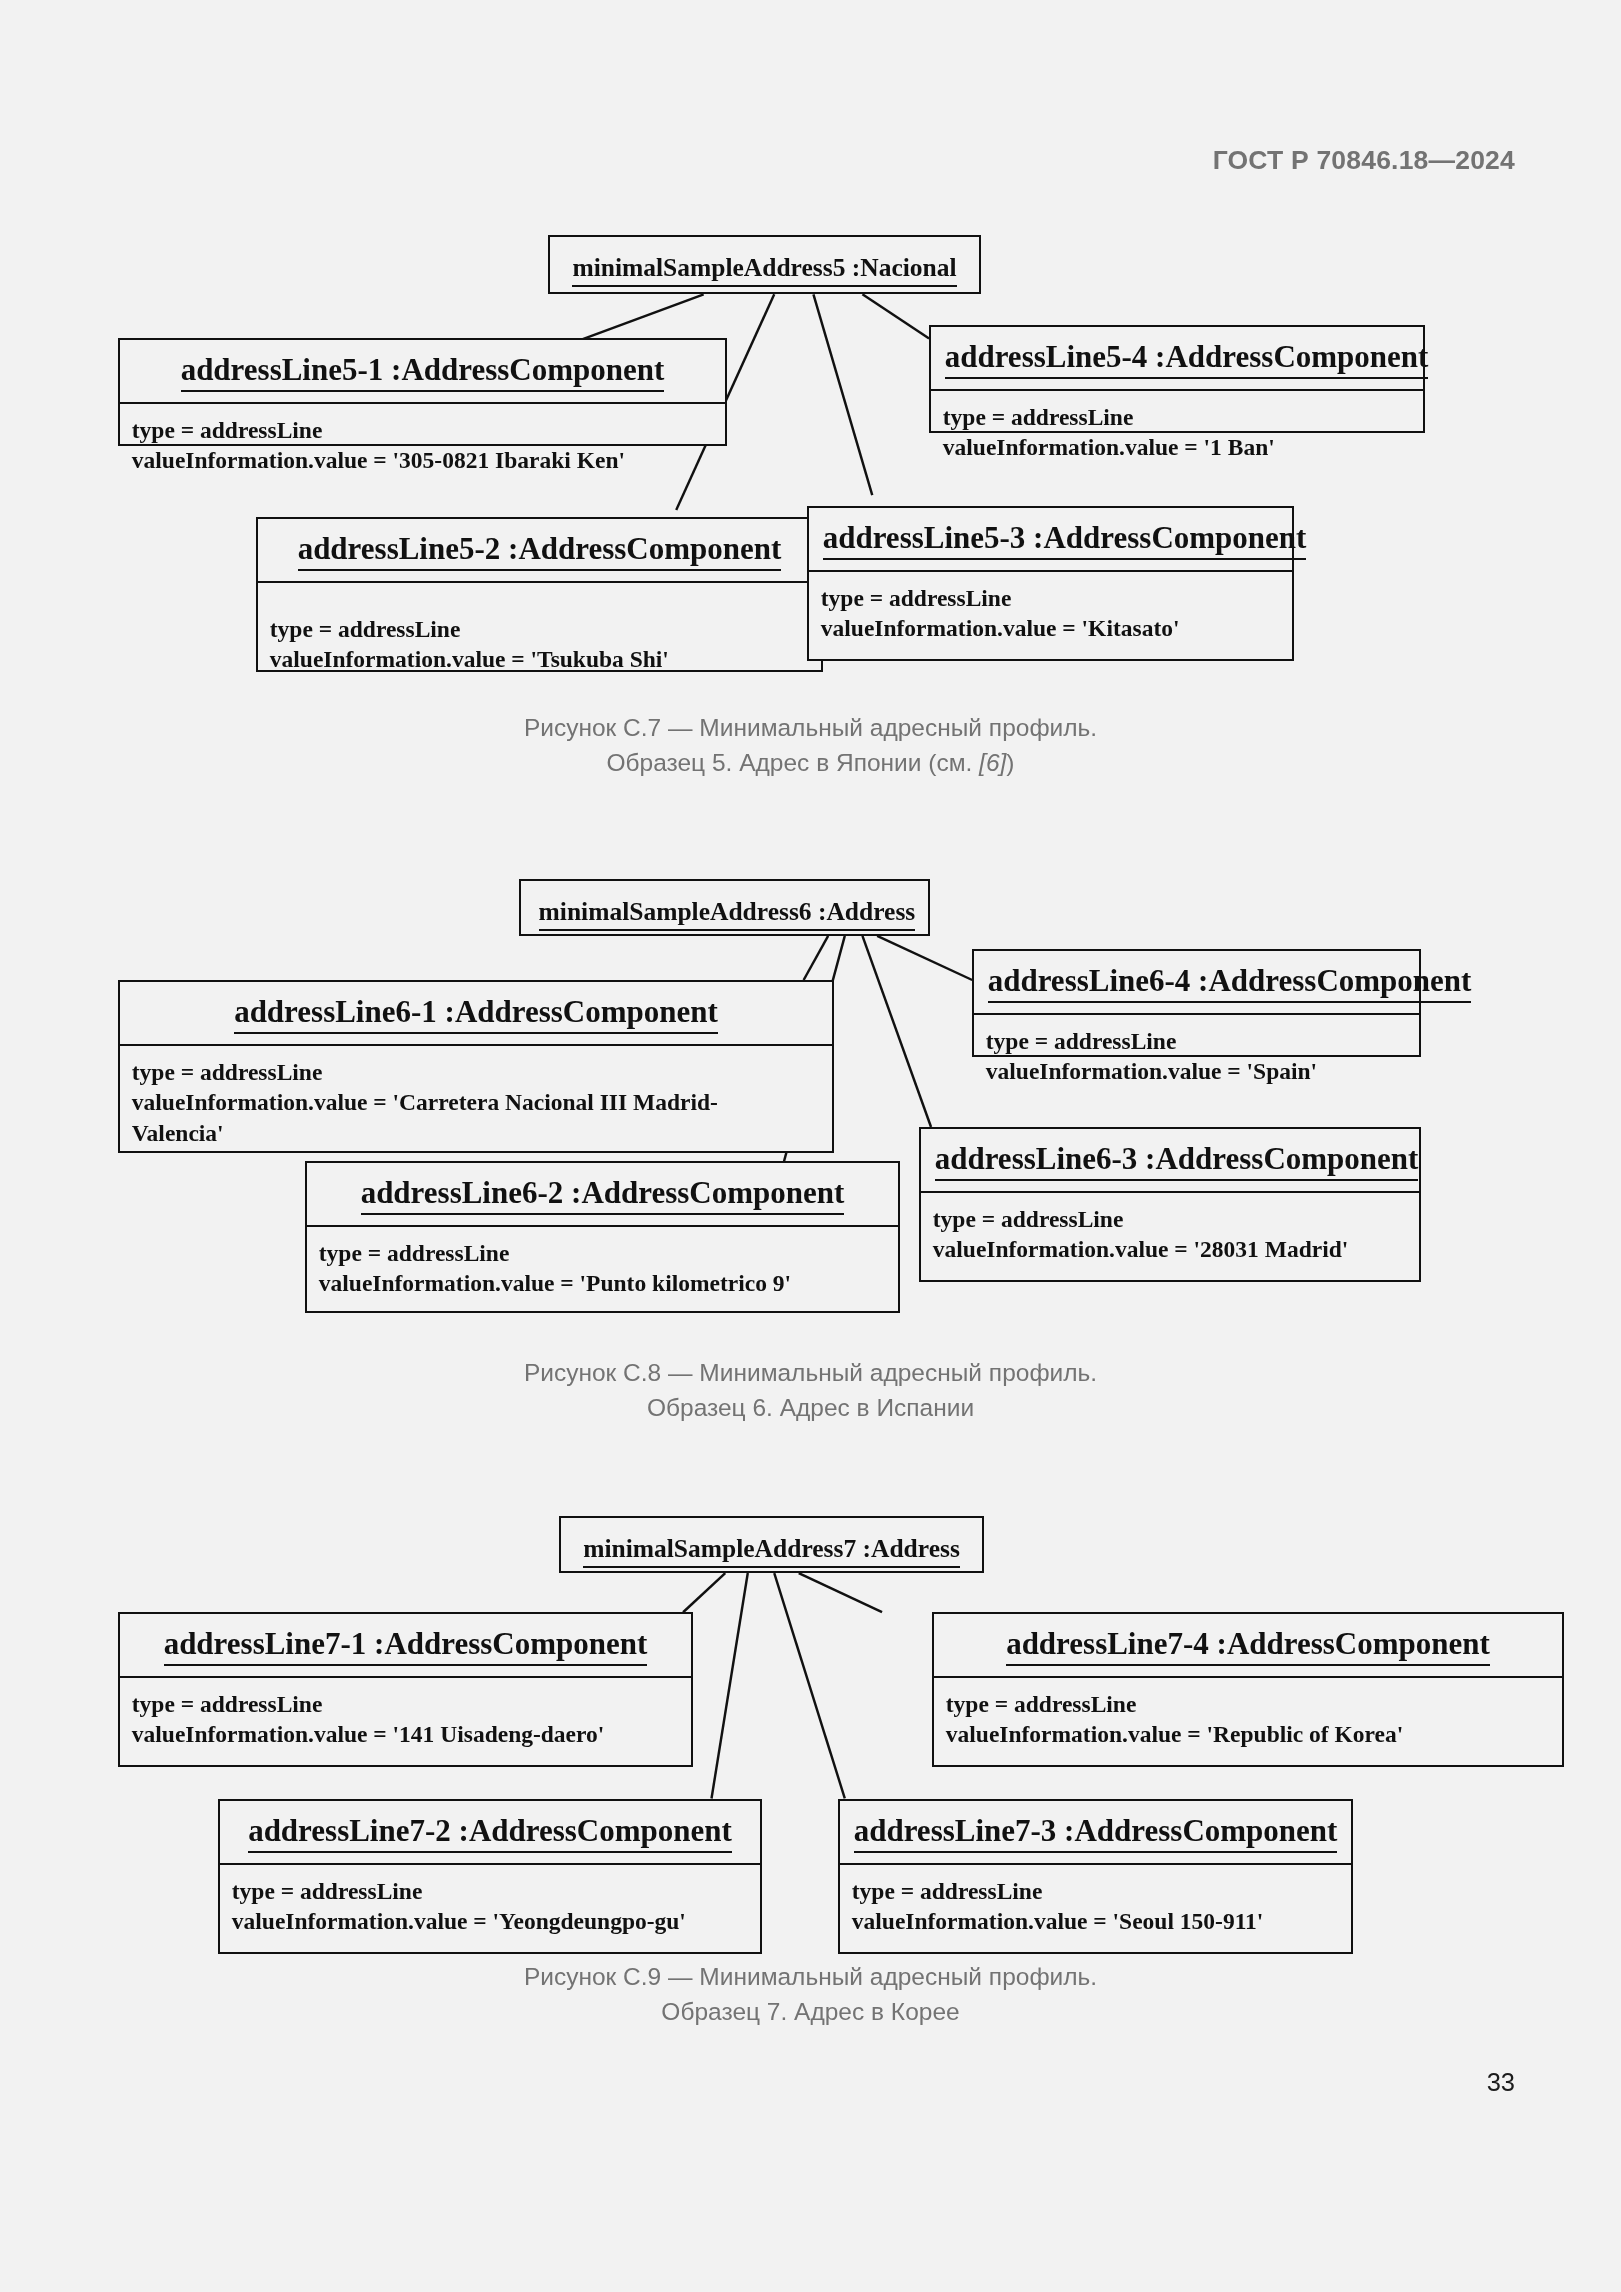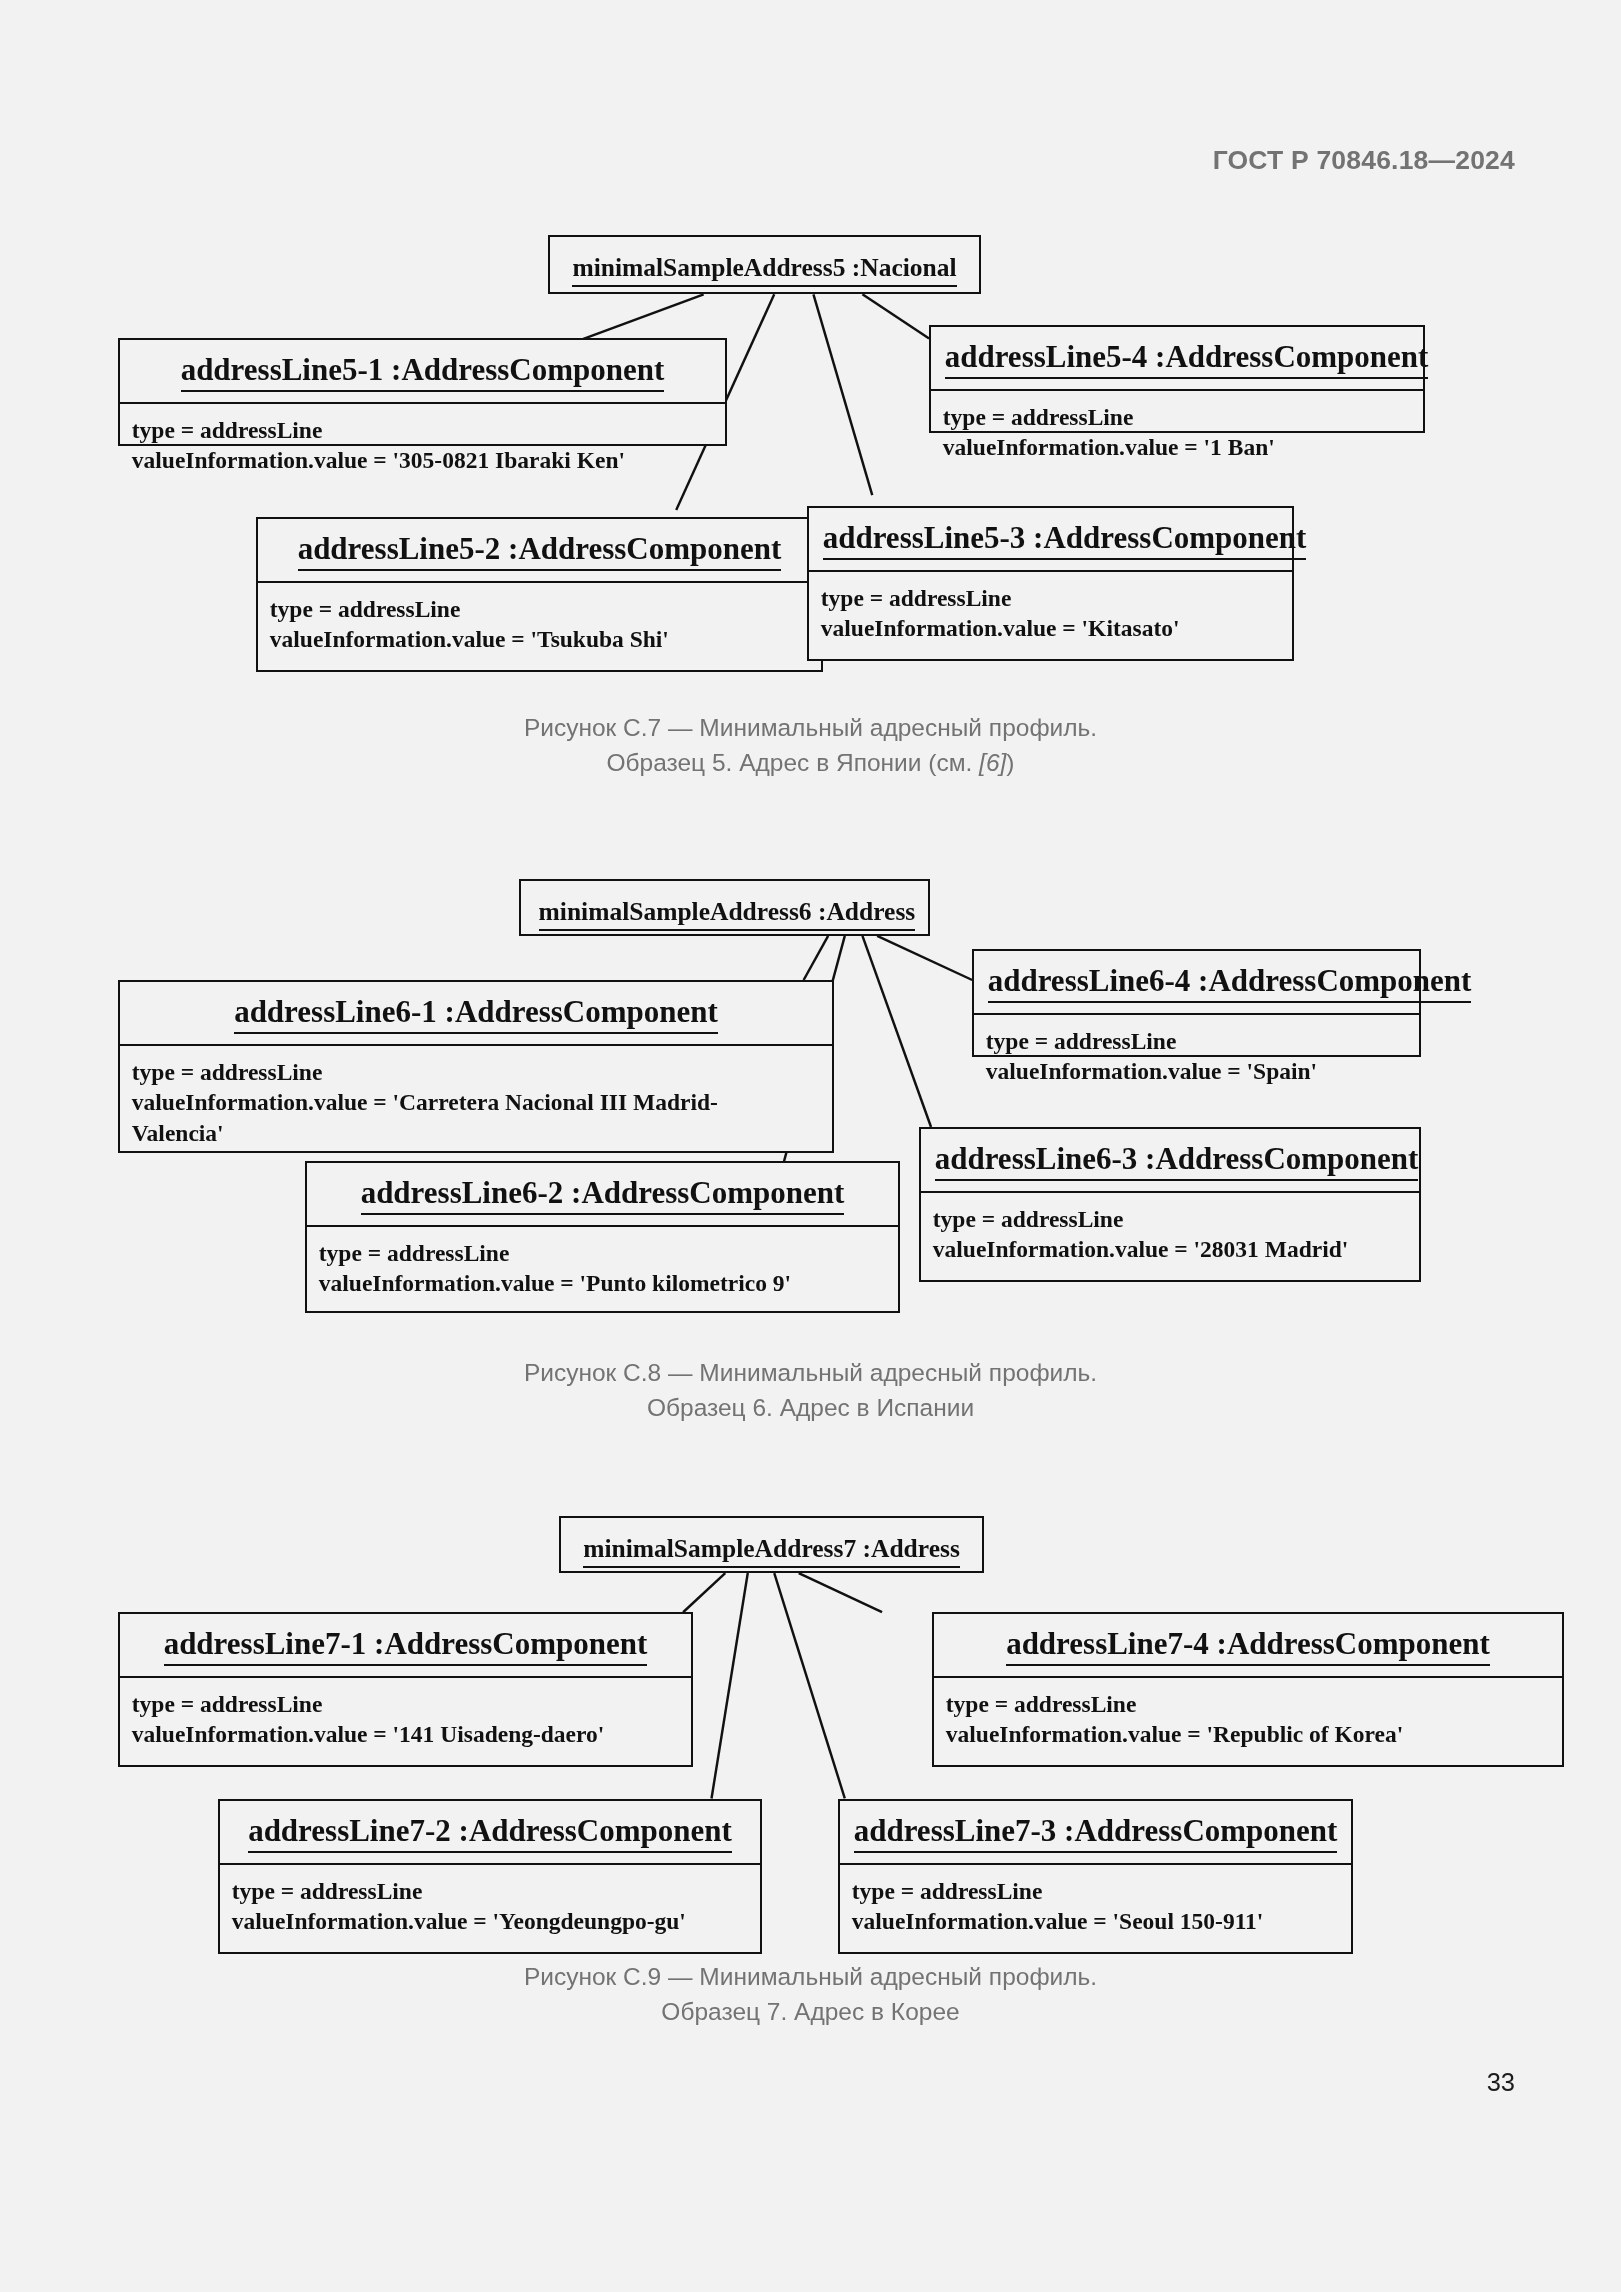--- a/index.html
+++ b/index.html
@@ -150,21 +150,21 @@
     <div class="uml-box has-body" style="left:929px; top:325px; width:496px; height:108px;">
       <div class="uml-head">
         <span class="nm">addressLine5-4 :AddressComponent</span>
       </div>
       <div class="uml-body">
         <div class="attr">type = addressLine</div>
         <div class="attr">valueInformation.value = '1 Ban'</div>
       </div>
     </div>
 
-    <div class="uml-box has-body" style="left:256px; top:517px; width:567px; height:155px;">
+    <div class="uml-box has-body" style="left:256px; top:517px; width:567px; height:155px;gap:20px;">
       <div class="uml-head">
         <span class="nm">addressLine5-2 :AddressComponent</span>
       </div>
       <div class="uml-body">
         <div class="attr">type = addressLine</div>
         <div class="attr">valueInformation.value = 'Tsukuba Shi'</div>
       </div>
     </div>
 
     <div class="uml-box has-body" style="left:807px; top:506px; width:487px; height:155px;">

